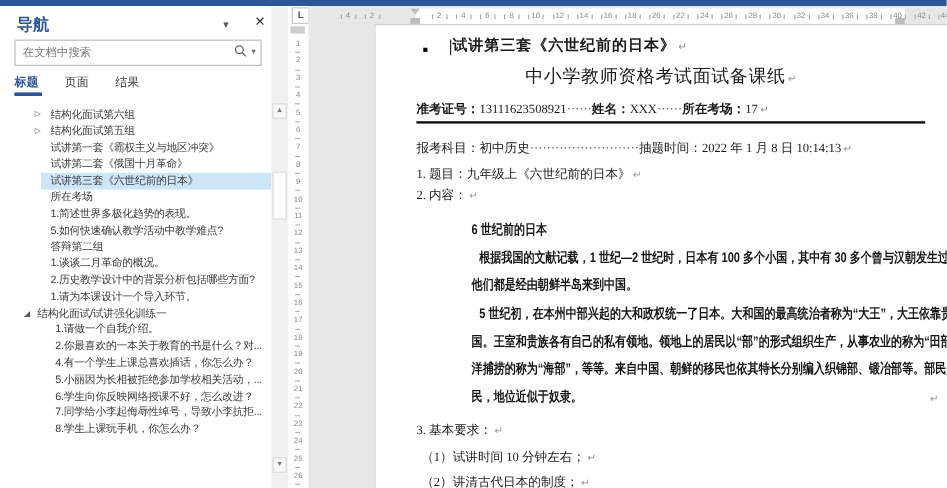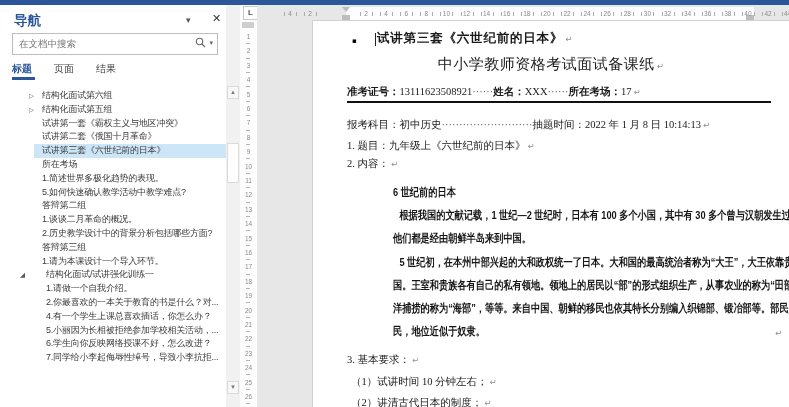--- a/index.html
+++ b/index.html
@@ -17,21 +17,21 @@
   #nav-search-ph{left:6px;top:4px;font-size:9.5px;color:#777;}
   #search-icons{right:4px;top:3px;display:flex;align-items:center;gap:3px;}
   #tabs-row{left:12px;top:57px;height:18px;}
   .tab{position:absolute;top:0;font-size:10px;color:#3d3d3d;white-space:nowrap;}
   .tab.active{color:#2b579a;font-weight:bold;}
   #tab-underline{left:12px;top:72px;width:23px;height:2.5px;background:#2b579a;}
   #nav-list{left:0;top:84px;width:226px;height:323px;overflow:hidden;}
   .nav-item{height:13.8px;line-height:13.8px;position:relative;white-space:nowrap;overflow:hidden;
             font-size:9px;letter-spacing:-0.2px;color:#3a3a3a;cursor:default;}
   .nav-item.selected{background:linear-gradient(to right,transparent 34px,#cde6f7 34px);}
-  .lvl0 .nav-label{padding-left:46px;} .lvl1 .nav-label{padding-left:42px;} .lvl2 .nav-label{padding-left:46px;}
+  .lvl0 .nav-label{padding-left:31px;} .lvl1 .nav-label{padding-left:42px;} .lvl2 .nav-label{padding-left:46px;}
   .nav-arrow{position:absolute;top:0;font-size:6.5px;color:#595959;}
   .lvl1 .nav-arrow{left:29px;} .lvl0 .nav-arrow{left:20px;}
   
   #nav-scrollbar{left:226px;top:5px;width:14px;height:402px;background:#f1f1f1;}
   .sb-btn{position:absolute;left:1px;width:12px;height:13px;background:#f7f7f7;border:1px solid #dadada;
           box-sizing:border-box;font-size:6px;color:#777;text-align:center;line-height:11px;}
   #sb-thumb{position:absolute;left:1px;top:138px;width:12px;height:40px;background:#fdfdfd;border:1px solid #dadada;box-sizing:border-box;}
   
   #v-ruler{left:240px;top:5px;width:17px;height:402px;background:#fdfdfd;}
   #tab-selector{position:absolute;left:3px;top:1px;width:15px;height:14px;background:#fff;border:1px solid #c9c9c9;
@@ -103,29 +103,29 @@
       <div class="nav-item lvl1"><span class="nav-arrow">▷</span><span class="nav-label">结构化面试第五组</span></div>
       <div class="nav-item lvl1"><span class="nav-label">试讲第一套《霸权主义与地区冲突》</span></div>
       <div class="nav-item lvl1"><span class="nav-label">试讲第二套《俄国十月革命》</span></div>
       <div class="nav-item lvl1 selected"><span class="nav-label">试讲第三套《六世纪前的日本》</span></div>
       <div class="nav-item lvl1"><span class="nav-label">所在考场</span></div>
       <div class="nav-item lvl1"><span class="nav-label">1.简述世界多极化趋势的表现。</span></div>
       <div class="nav-item lvl1"><span class="nav-label">5.如何快速确认教学活动中教学难点?</span></div>
       <div class="nav-item lvl1"><span class="nav-label">答辩第二组</span></div>
       <div class="nav-item lvl1"><span class="nav-label">1.谈谈二月革命的概况。</span></div>
       <div class="nav-item lvl1"><span class="nav-label">2.历史教学设计中的背景分析包括哪些方面?</span></div>
-      <div class="nav-item lvl1"><span class="nav-label">答辩第三组</span></div>
       <div class="nav-item lvl1"><span class="nav-label">1.请为本课设计一个导入环节。</span></div>
       <div class="nav-item lvl0"><span class="nav-arrow">◢</span><span class="nav-label">结构化面试/试讲强化训练一</span></div>
       <div class="nav-item lvl2"><span class="nav-label">1.请做一个自我介绍。</span></div>
       <div class="nav-item lvl2"><span class="nav-label">2.你最喜欢的一本关于教育的书是什么？对...</span></div>
       <div class="nav-item lvl2"><span class="nav-label">4.有一个学生上课总喜欢插话，你怎么办？</span></div>
       <div class="nav-item lvl2"><span class="nav-label">5.小丽因为长相被拒绝参加学校相关活动，...</span></div>
       <div class="nav-item lvl2"><span class="nav-label">6.学生向你反映网络授课不好，怎么改进？</span></div>
       <div class="nav-item lvl2"><span class="nav-label">7.同学给小李起侮辱性绰号，导致小李抗拒...</span></div>
+      <div class="nav-item lvl2"><span class="nav-label">8.学生上课玩手机，你怎么办？</span></div>
     </div>
 </div>
 
 <div id="nav-scrollbar" class="abs">
   <div class="sb-btn" style="top:81px;">▲</div>
   <div id="sb-thumb"></div>
   <div class="sb-btn" style="top:376px;">▼</div>
 </div>
 
 <div id="v-ruler" class="abs">

